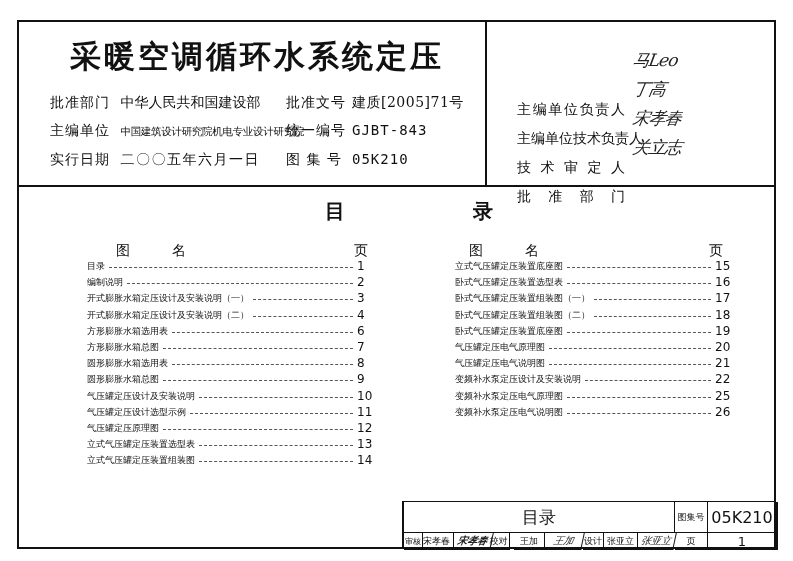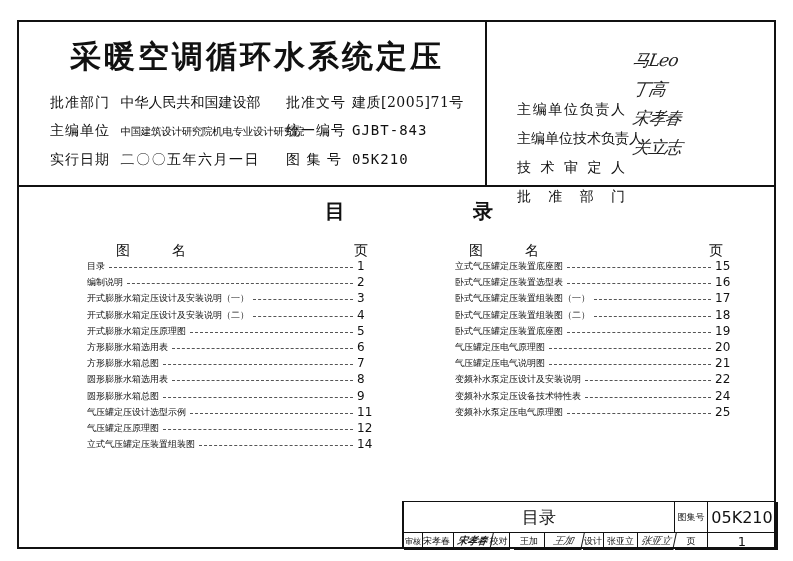--- a/index.html
+++ b/index.html
@@ -103,55 +103,60 @@
       <span class="name">开式膨胀水箱定压设计及安装说明（一）</span>
       <span class="dots"></span>
       <span class="pg">3</span>
     </div>
   <div class="toc-item">
       <span class="name">开式膨胀水箱定压设计及安装说明（二）</span>
       <span class="dots"></span>
       <span class="pg">4</span>
     </div>
   <div class="toc-item">
-      <span class="name">开式膨胀水箱定压原理图</span>
-      <span class="dots"></span>
-      <span class="pg">5</span>
-    </div>
-  <div class="toc-item">
       <span class="name">方形膨胀水箱选用表</span>
       <span class="dots"></span>
       <span class="pg">6</span>
     </div>
   <div class="toc-item">
       <span class="name">方形膨胀水箱总图</span>
       <span class="dots"></span>
       <span class="pg">7</span>
     </div>
   <div class="toc-item">
       <span class="name">圆形膨胀水箱选用表</span>
       <span class="dots"></span>
       <span class="pg">8</span>
     </div>
   <div class="toc-item">
       <span class="name">圆形膨胀水箱总图</span>
       <span class="dots"></span>
       <span class="pg">9</span>
     </div>
   <div class="toc-item">
+      <span class="name">气压罐定压设计及安装说明</span>
+      <span class="dots"></span>
+      <span class="pg">10</span>
+    </div>
+  <div class="toc-item">
       <span class="name">气压罐定压设计选型示例</span>
       <span class="dots"></span>
       <span class="pg">11</span>
     </div>
   <div class="toc-item">
       <span class="name">气压罐定压原理图</span>
       <span class="dots"></span>
       <span class="pg">12</span>
     </div>
   <div class="toc-item">
+      <span class="name">立式气压罐定压装置选型表</span>
+      <span class="dots"></span>
+      <span class="pg">13</span>
+    </div>
+  <div class="toc-item">
       <span class="name">立式气压罐定压装置组装图</span>
       <span class="dots"></span>
       <span class="pg">14</span>
     </div>
 </div>
 
 <div class="abs col" style="left:455px; top:260px; width:278px;">
   <div class="toc-item">
       <span class="name">立式气压罐定压装置底座图</span>
       <span class="dots"></span>
@@ -186,28 +191,28 @@
       <span class="name">气压罐定压电气说明图</span>
       <span class="dots"></span>
       <span class="pg">21</span>
     </div>
   <div class="toc-item">
       <span class="name">变频补水泵定压设计及安装说明</span>
       <span class="dots"></span>
       <span class="pg">22</span>
     </div>
   <div class="toc-item">
-      <span class="name">变频补水泵定压设备技术特性表</span>
-      <span class="dots"></span>
-      <span class="pg">24</span>
-    </div>
-  <div class="toc-item">
       <span class="name">变频补水泵定压电气原理图</span>
       <span class="dots"></span>
       <span class="pg">25</span>
+    </div>
+  <div class="toc-item">
+      <span class="name">变频补水泵定压电气说明图</span>
+      <span class="dots"></span>
+      <span class="pg">26</span>
     </div>
 </div>
 
 <div class="abs tb">
 
   <div class="tb-cell" style="left:0; top:0; width:271px; height:31px; font-size:17px;">目录</div>
   <div class="tb-cell tb-small" style="left:271px; top:0; width:33px; height:31px;">图集号</div>
   <div class="tb-cell" style="left:304px; top:0; width:70px; height:31px; font-size:16px; border-right:2px solid #111;">05K210</div>
 
   <div class="tb-cell tb-small" style="left:0; top:31px; width:19px; height:17px; font-size:8px;">审核</div>

